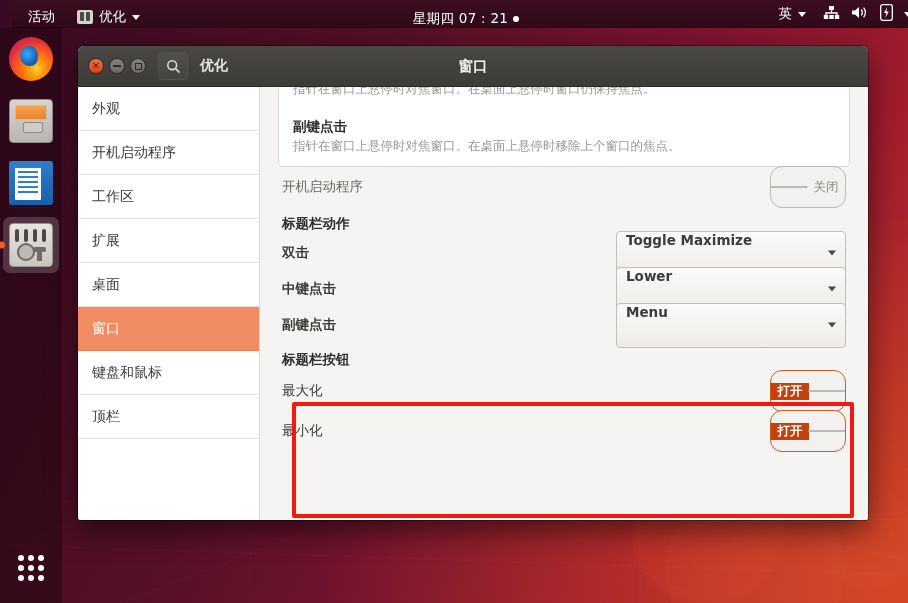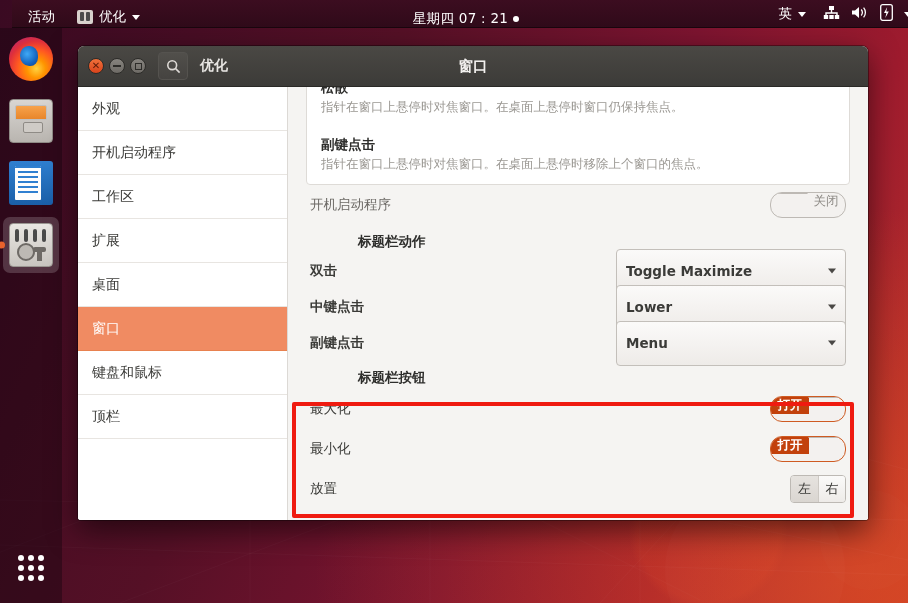--- a/index.html
+++ b/index.html
@@ -193,21 +193,21 @@
   .hdr-app-title { color: #e8e6e3; font-size: 14px; font-weight: 700; margin-left: 8px; }
   .hdr-center-title {
     position: absolute; left: 0; right: 0; text-align: center;
     color: #f2f0ee; font-size: 14.5px; font-weight: 700; pointer-events: none;
   }
 
   #winbody { display: flex; height: 433px; background: #f5f4f2; }
 
   
   #sidebar {
-    width: 210px; background: #ffffff; border-right: 1px solid #dcd9d5;
+    width: 182px; background: #ffffff; border-right: 1px solid #dcd9d5;
     overflow: hidden;
   }
   .side-item {
     height: 44px; display: flex; align-items: center;
     padding-left: 14px; font-size: 14px; color: #3b3b38;
     border-bottom: 1px solid #e8e5e1;
   }
   .side-item.selected { background: #f08b62; color: #ffffff; border-bottom-color: #e8814f; }
 
   
@@ -227,41 +227,41 @@
 
   .plain-row {
     display: flex; align-items: center; justify-content: space-between;
     height: 40px; padding: 0 4px;
   }
   .plain-label { font-size: 13.5px; color: #3b3b38; }
   .plain-label.dim { color: #6d6a66; }
 
   .section-h {
     font-size: 13.5px; font-weight: 700; color: #2e2e2c;
-    margin-top: 8px; margin-bottom: 2px; padding-left: 4px; margin-left: 48px;
+    margin-top: 8px; margin-bottom: 2px; padding-left: 4px;
   }
 
   .combo-row { display: flex; align-items: center; justify-content: space-between; height: 36px; padding: 0 4px; font-weight: bold; }
   .combo {
     width: 230px; height: 45px; border-radius: 4px;
     border: 1px solid #c3bfba; background: linear-gradient(#fbfaf9, #eeebe8);
-    display: flex; align-items: center; padding: 0 9px;
+    display: flex; align-items: flex-start; padding: 0 9px;
     font-size: 13.5px; color: #3b3b38; position: relative;
   }
   .combo .arrow {
     position: absolute; right: 9px; top: 50%; transform: translateY(-50%);
     width: 0; height: 0; border-left: 4.5px solid transparent; border-right: 4.5px solid transparent;
     border-top: 5.5px solid #4a4845;
   }
 
   
   .switch {
-    width: 76px; height: 26px; border-radius: 12px;
+    width: 76px; height: 42px; border-radius: 12px;
     border: 1px solid #bdb9b4; background: #f3f1ef;
-    display: flex; align-items: flex-start; overflow: hidden; position: relative;
+    display: flex; align-items: center; overflow: hidden; position: relative;
   }
   .switch .knob {
     width: 38px; background: linear-gradient(#ffffff, #f2f0ed);
     border: 1px solid #bdb9b4; border-radius: 3px; margin: -1px;
     z-index: 2;
   }
   .switch .txt {
     flex: 1; display: flex; align-items: center; justify-content: center;
     font-size: 12.5px;
   }
@@ -443,21 +443,20 @@
       </div>
       <div class="side-item">
         <span>顶栏</span>
       </div>
     </div>
 
     <div id="content">
 
       <div class="card">
         <div class="row">
-          <div class="row-title">松散</div>
           <div class="row-desc">指针在窗口上悬停时对焦窗口。在桌面上悬停时窗口仍保持焦点。</div>
         </div>
         <div class="row">
           <div class="row-title">副键点击</div>
           <div class="row-desc">指针在窗口上悬停时对焦窗口。在桌面上悬停时移除上个窗口的焦点。</div>
         </div>
       </div>
 
       <div class="plain-row">
         <span class="plain-label dim">开机启动程序</span>
@@ -504,26 +503,19 @@
       </div>
 
       <div class="plain-row">
         <span class="plain-label">最小化</span>
         <span class="switch on">
           <span class="txt">打开</span>
           <span class="knob"></span>
         </span>
       </div>
 
-      <div class="plain-row">
-        <span class="plain-label">放置</span>
-        <span class="segmented">
-          <div class="sel">左</div>
-          <div>右</div>
-        </span>
-      </div>
 
       <div class="bottom-strip"></div>
     </div>
   </div>
 </div>
 
 <div id="redbox"></div>
 
 </body></html>

